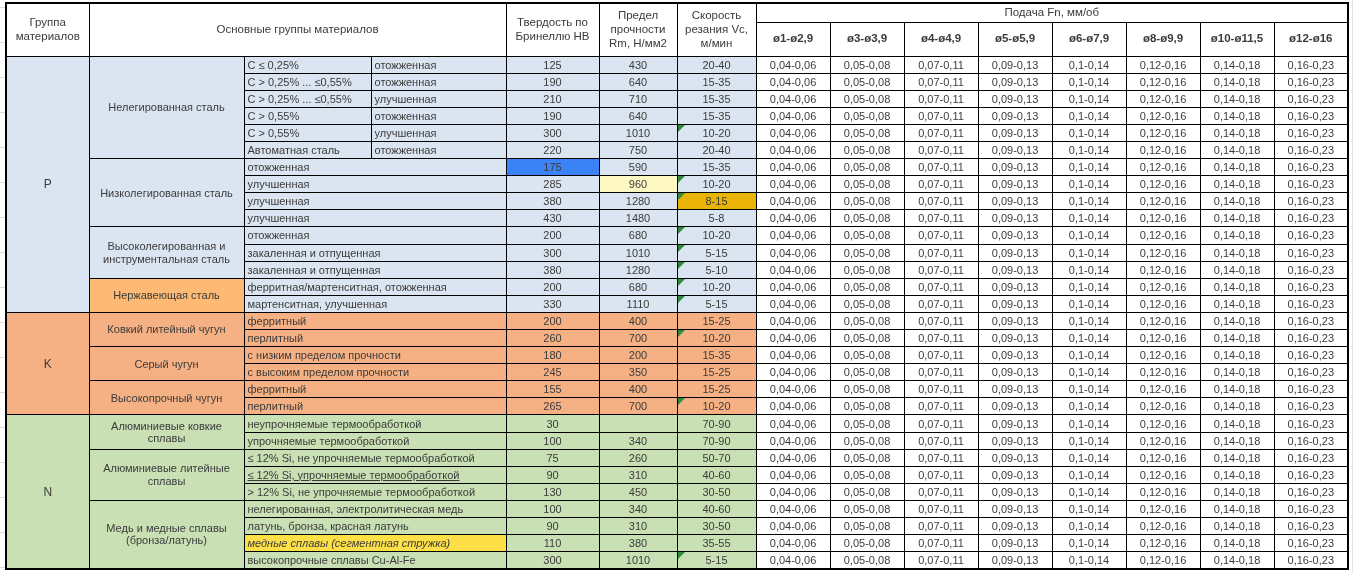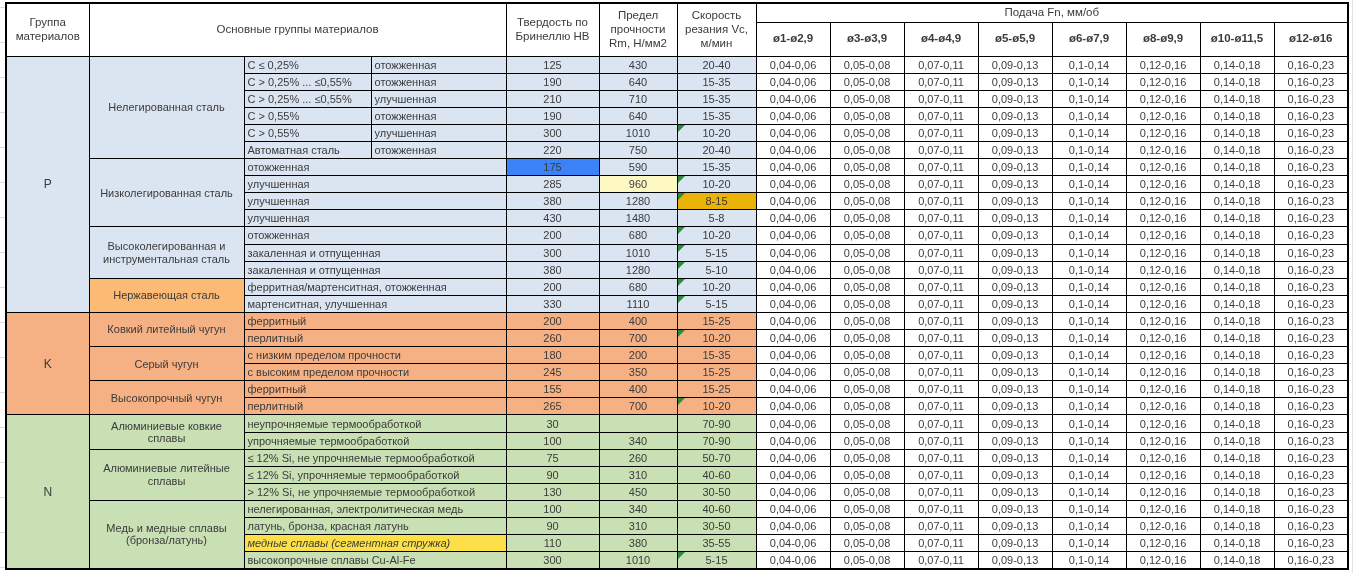--- a/index.html
+++ b/index.html
@@ -457,21 +457,21 @@
         <td class="feed">0,04-0,06</td>
         <td class="feed">0,05-0,08</td>
         <td class="feed">0,07-0,11</td>
         <td class="feed">0,09-0,13</td>
         <td class="feed">0,1-0,14</td>
         <td class="feed">0,12-0,16</td>
         <td class="feed">0,14-0,18</td>
         <td class="feed">0,16-0,23</td>
       </tr>
       <tr>
-        <td class="left" colspan="2" style="background: rgb(200, 224, 180);">≤ 12% Si, упрочняемые термообработкой</td>
+        <td class="left" colspan="2" style="background: rgb(200, 224, 180); text-decoration: underline;">≤ 12% Si, упрочняемые термообработкой</td>
         <td class="center" style="background: rgb(200, 224, 180);">90</td>
         <td class="center" style="background: rgb(200, 224, 180);">310</td>
         <td class="center vc" style="background: rgb(200, 224, 180);">40-60</td>
         <td class="feed">0,04-0,06</td>
         <td class="feed">0,05-0,08</td>
         <td class="feed">0,07-0,11</td>
         <td class="feed">0,09-0,13</td>
         <td class="feed">0,1-0,14</td>
         <td class="feed">0,12-0,16</td>
         <td class="feed">0,14-0,18</td>

